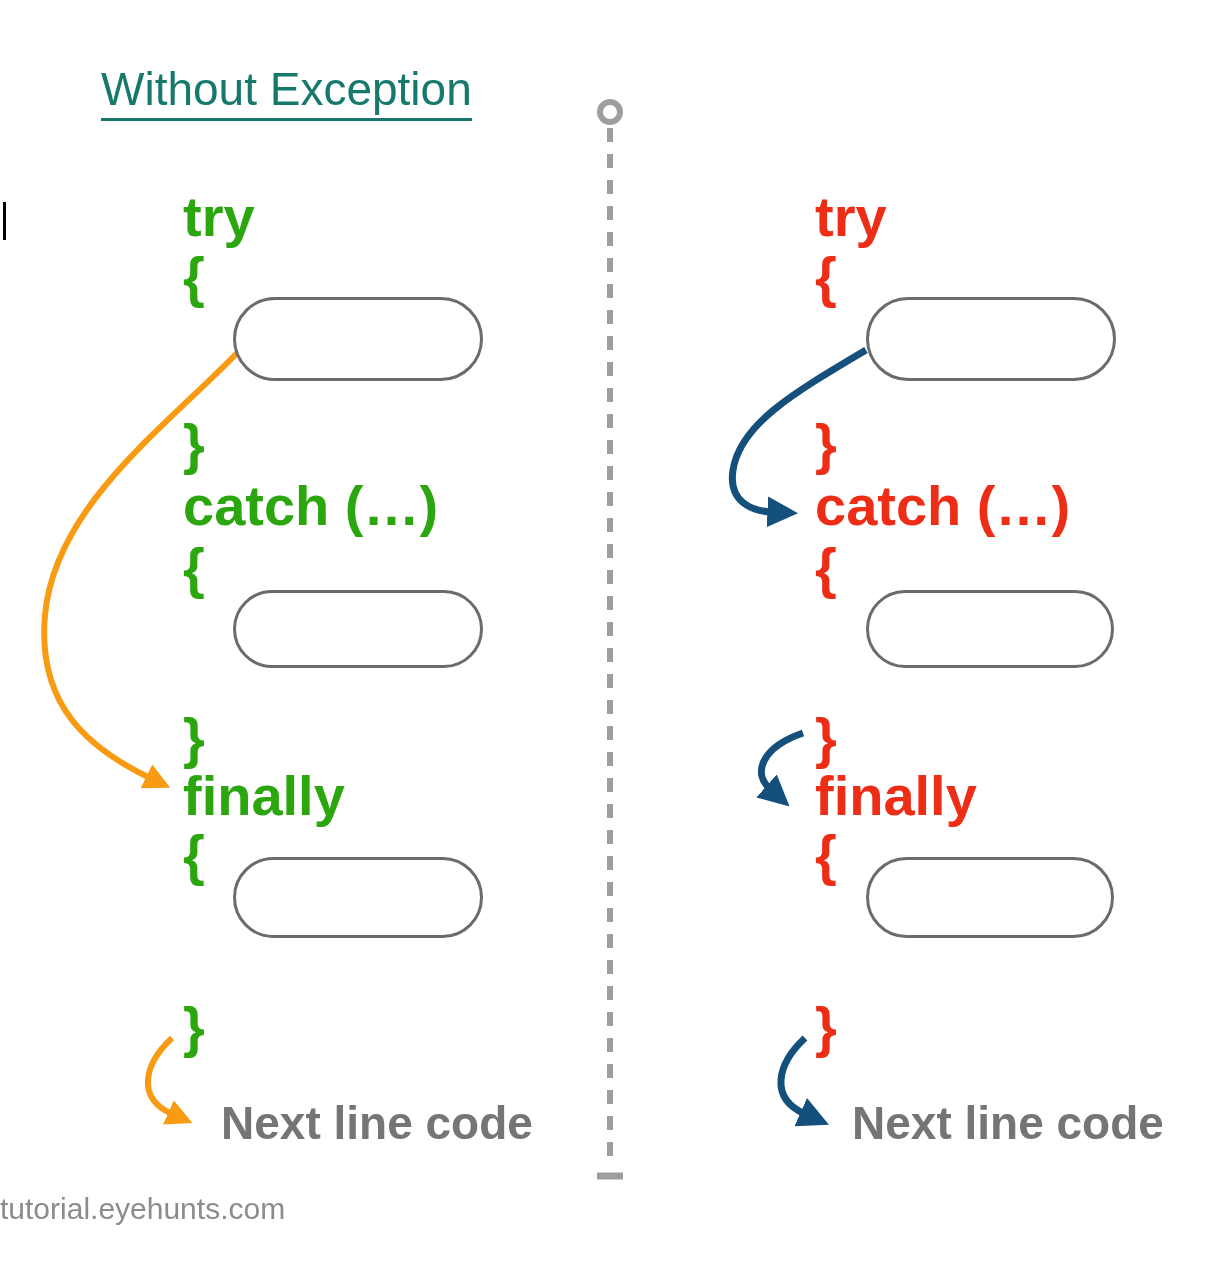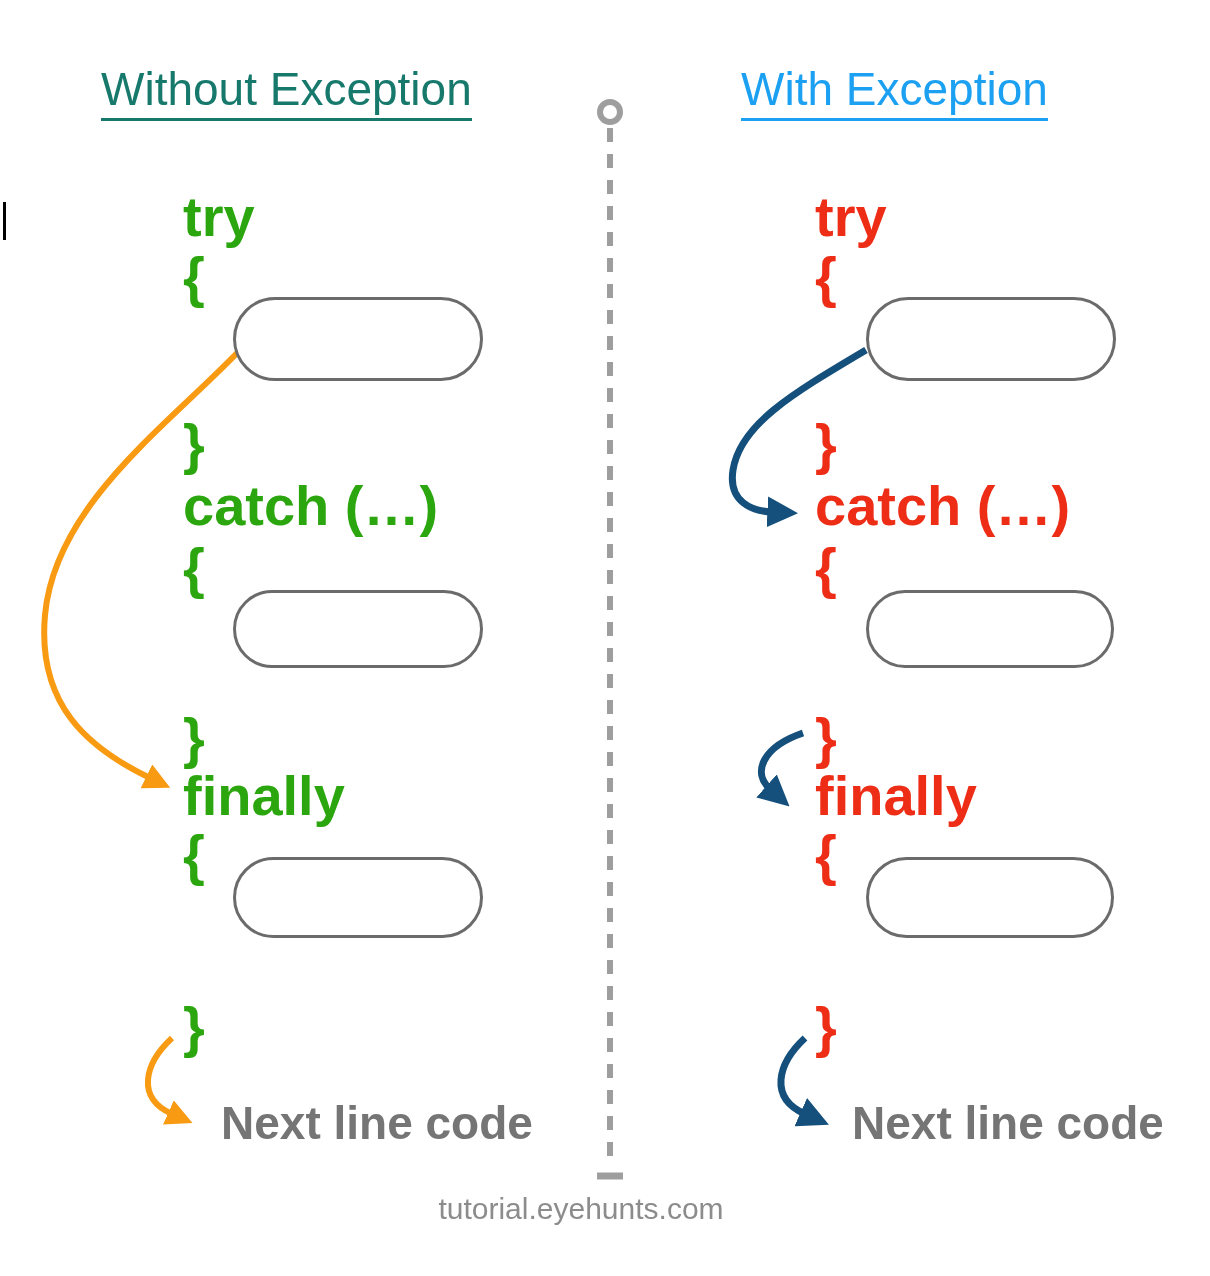--- a/index.html
+++ b/index.html
@@ -52,21 +52,21 @@
     line-height: 1;
     color: #757575;
     white-space: nowrap;
   }
 
   .caption {
     position: absolute;
     left: 0;
     top: 1192px;
     width: 100%;
-    text-align: center;
+    text-align: left;
     font-size: 30px;
     color: #8c8c8c;
   }
 
   .cursor-bar {
     position: absolute;
     left: 3px;
     top: 202px;
     width: 3px;
     height: 38px;
@@ -81,21 +81,20 @@
   }
 </style>
 </head>
 <body>
 
 <div class="canvas">
 
   <div class="cursor-bar"></div>
 
   <h2 class="title title-left">Without Exception</h2>
-  <h2 class="title title-right">With Exception</h2>
 
   <svg class="overlay" width="1210" height="1276" viewBox="0 0 1210 1276">
     <defs>
       <marker id="head-orange" viewBox="0 0 10 10" refX="1.5" refY="5" markerWidth="4.4" markerHeight="4.4" orient="auto">
         <path d="M 0 0 L 10 5 L 0 10 z" fill="#f89b12"></path>
       </marker>
       <marker id="head-blue" viewBox="0 0 10 10" refX="1.5" refY="5" markerWidth="4.4" markerHeight="4.4" orient="auto">
         <path d="M 0 0 L 10 5 L 0 10 z" fill="#15507d"></path>
       </marker>
     </defs>

